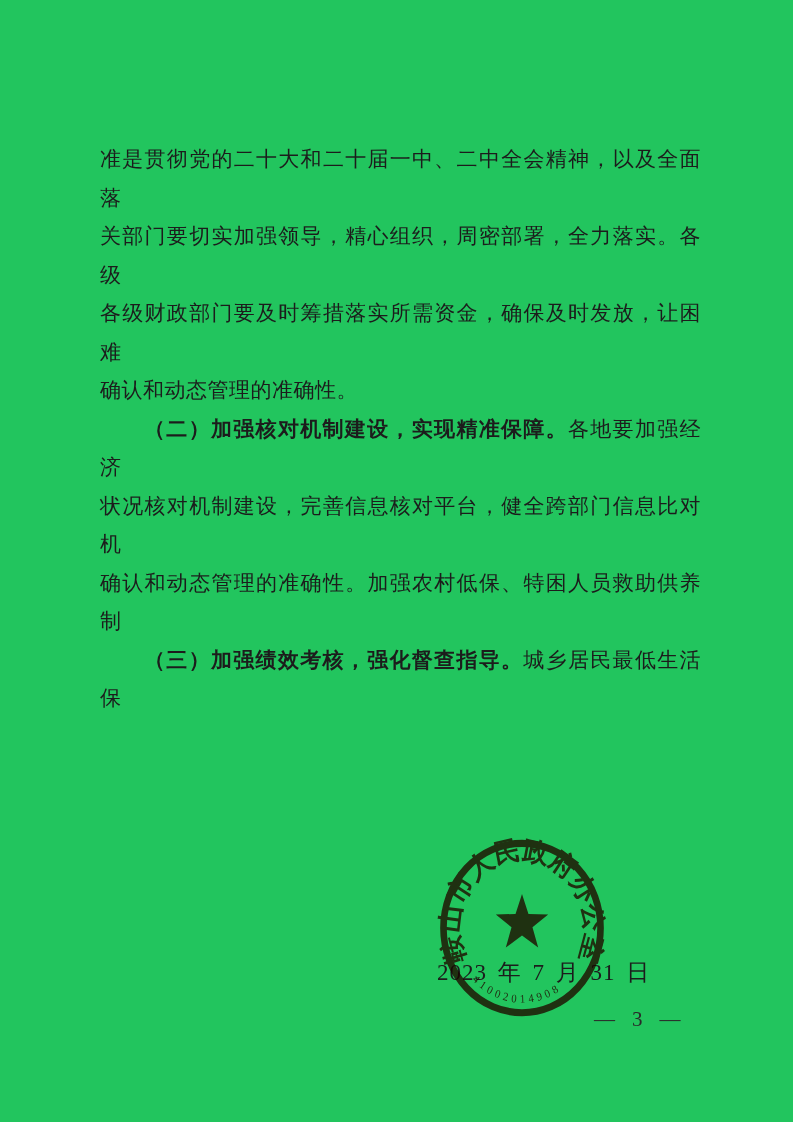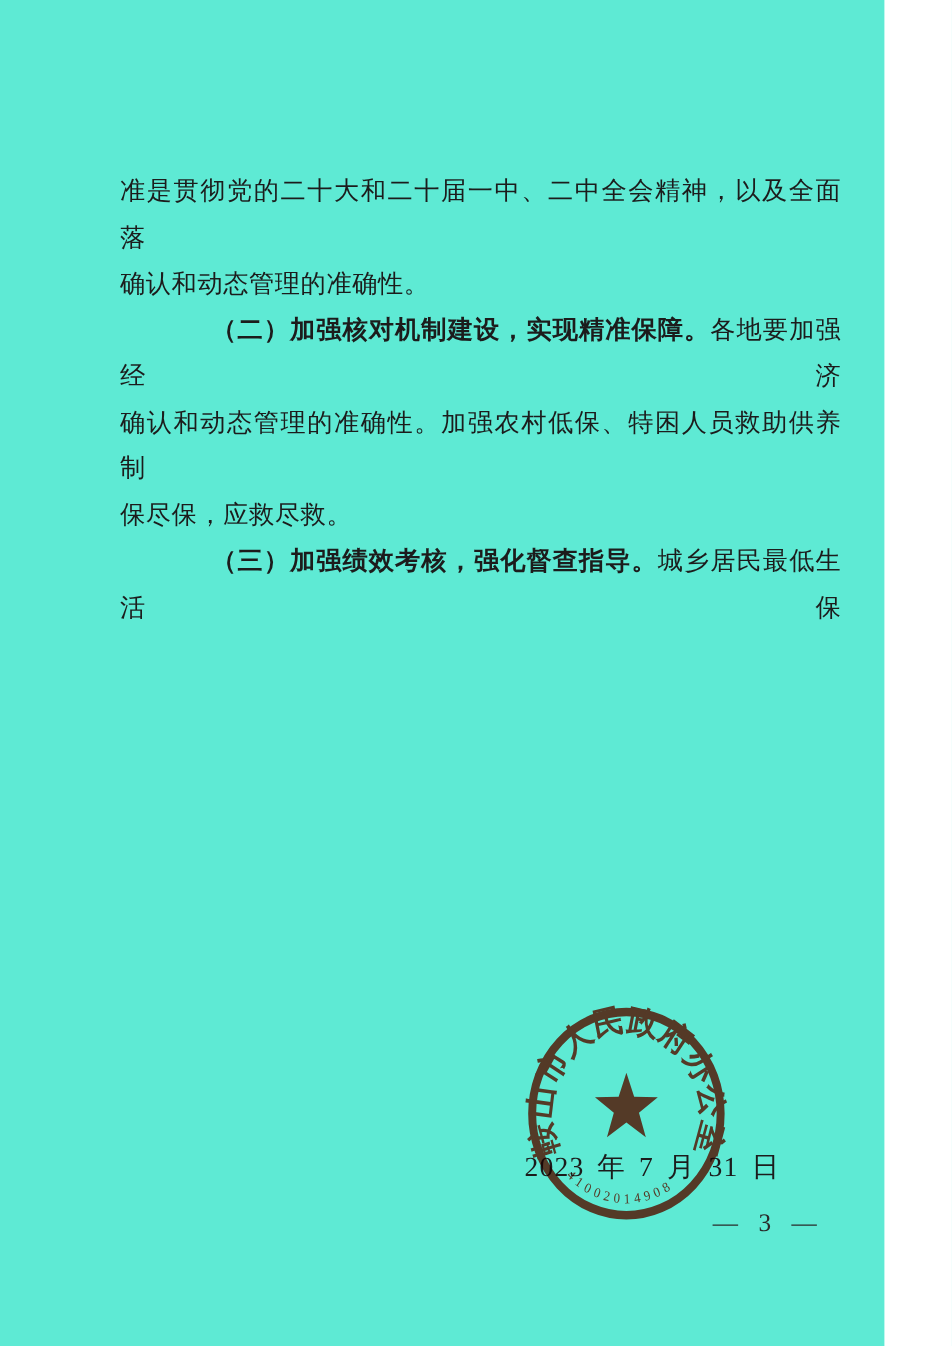--- a/index.html
+++ b/index.html
@@ -1,24 +1,24 @@
 <!DOCTYPE html>
 <html><head>
 <meta charset="utf-8">
 <style>
   html,body{margin:0;padding:0;background:#ffffff;}
   .page{
-    position:relative;width:737px;height:1122px;background:#5eead4;
+    position:relative;width:793px;height:1122px;background:#22c55e;
     font-family:"Liberation Serif","DejaVu Serif",serif;color:#1c1c1c;overflow:hidden;
   }
   .body-block{position:absolute;left:100px;top:140px;width:601px;}
   .line{font-size:21px;line-height:38.5px;letter-spacing:0.5px;}
   .line.j{text-align:justify;text-align-last:justify;}
   .line.ind{text-indent:44px;}
-  .b{font-weight:700;margin-left:32px;}
+  .b{font-weight:700;}
   .date-line{
     position:absolute;left:437px;top:957px;font-size:23px;
     letter-spacing:1px;word-spacing:4px;color:#1c1c1c;white-space:nowrap;
   }
   .page-number{
     position:absolute;left:594px;top:1007px;font-size:21px;
     display:flex;gap:17px;align-items:center;color:#2a2a2a;
   }
   .seal{
     position:absolute;left:420px;top:818px;width:204px;height:220px;
@@ -28,24 +28,26 @@
   .seal .org{font-size:25px;font-weight:700;letter-spacing:.5px;}
   .seal .serial{font-size:10.5px;font-weight:400;letter-spacing:3.5px;}
 </style>
 </head>
 <body>
 
 <div class="page">
 
   <div class="body-block">
       <div class="line j"><span>准是贯彻党的二十大和二十届一中、二中全会精神，以及全面落</span></div>
+      <div class="line j"><span>关部门要切实加强领导，精心组织，周密部署，全力落实。各级</span></div>
+      <div class="line j"><span>各级财政部门要及时筹措落实所需资金，确保及时发放，让困难</span></div>
       <div class="line"><span>确认和动态管理的准确性。</span></div>
       <div class="line j ind"><span class="b">（二）加强核对机制建设，实现精准保障。</span><span>各地要加强经济</span></div>
+      <div class="line j"><span>状况核对机制建设，完善信息核对平台，健全跨部门信息比对机</span></div>
       <div class="line j"><span>确认和动态管理的准确性。加强农村低保、特困人员救助供养制</span></div>
-      <div class="line"><span>保尽保，应救尽救。</span></div>
       <div class="line j ind"><span class="b">（三）加强绩效考核，强化督查指导。</span><span>城乡居民最低生活保</span></div>
     </div>
 
   <div class="date-line">2023 年 7 月 31 日</div>
 
   <svg class="seal" viewBox="0 0 200 200" preserveAspectRatio="none" aria-hidden="true">
     <defs>
       <path id="arcTop" d="M 45.3 129.1 A 62 62 0 1 1 154.7 129.1" fill="none"></path>
       <path id="arcBottom" d="M 51.1 147.2 A 68 68 0 0 0 148.9 147.2" fill="none"></path>
     </defs>

